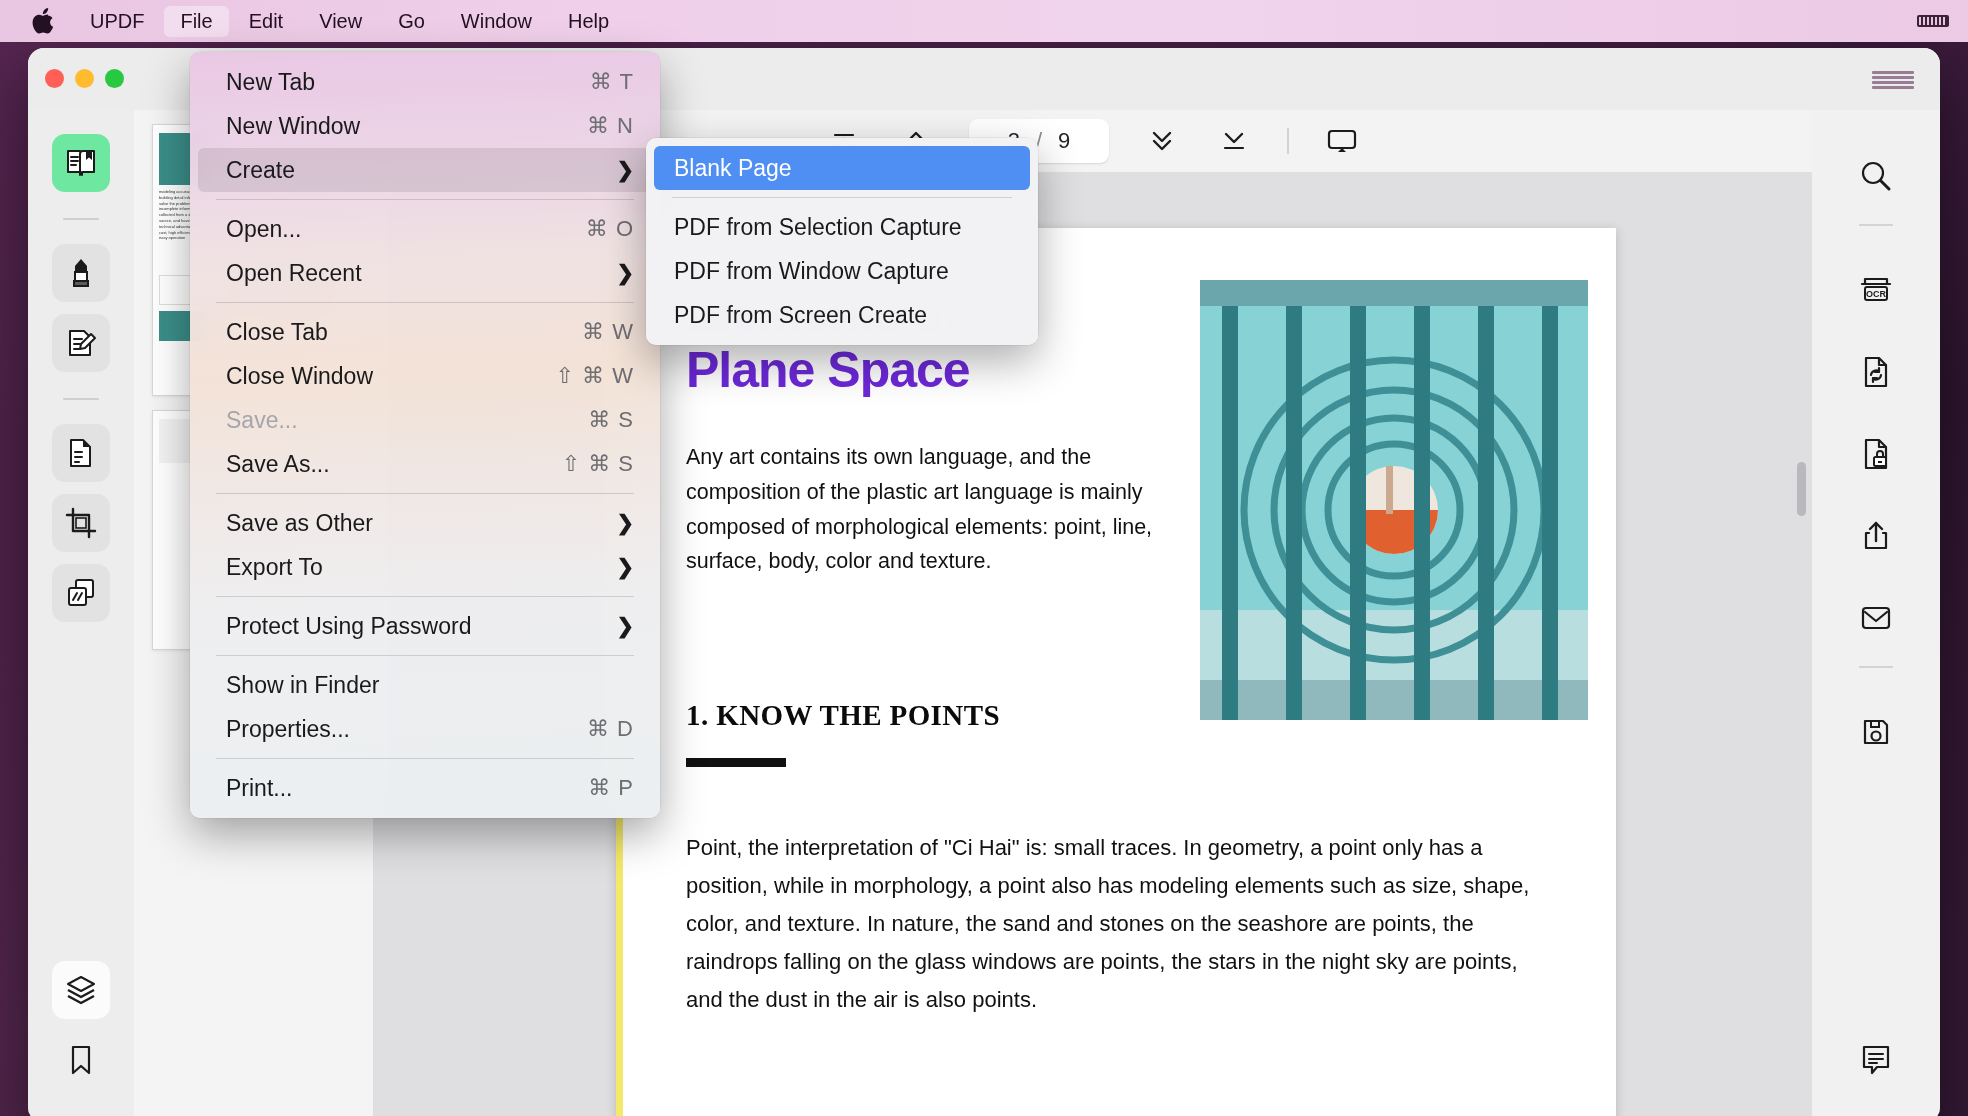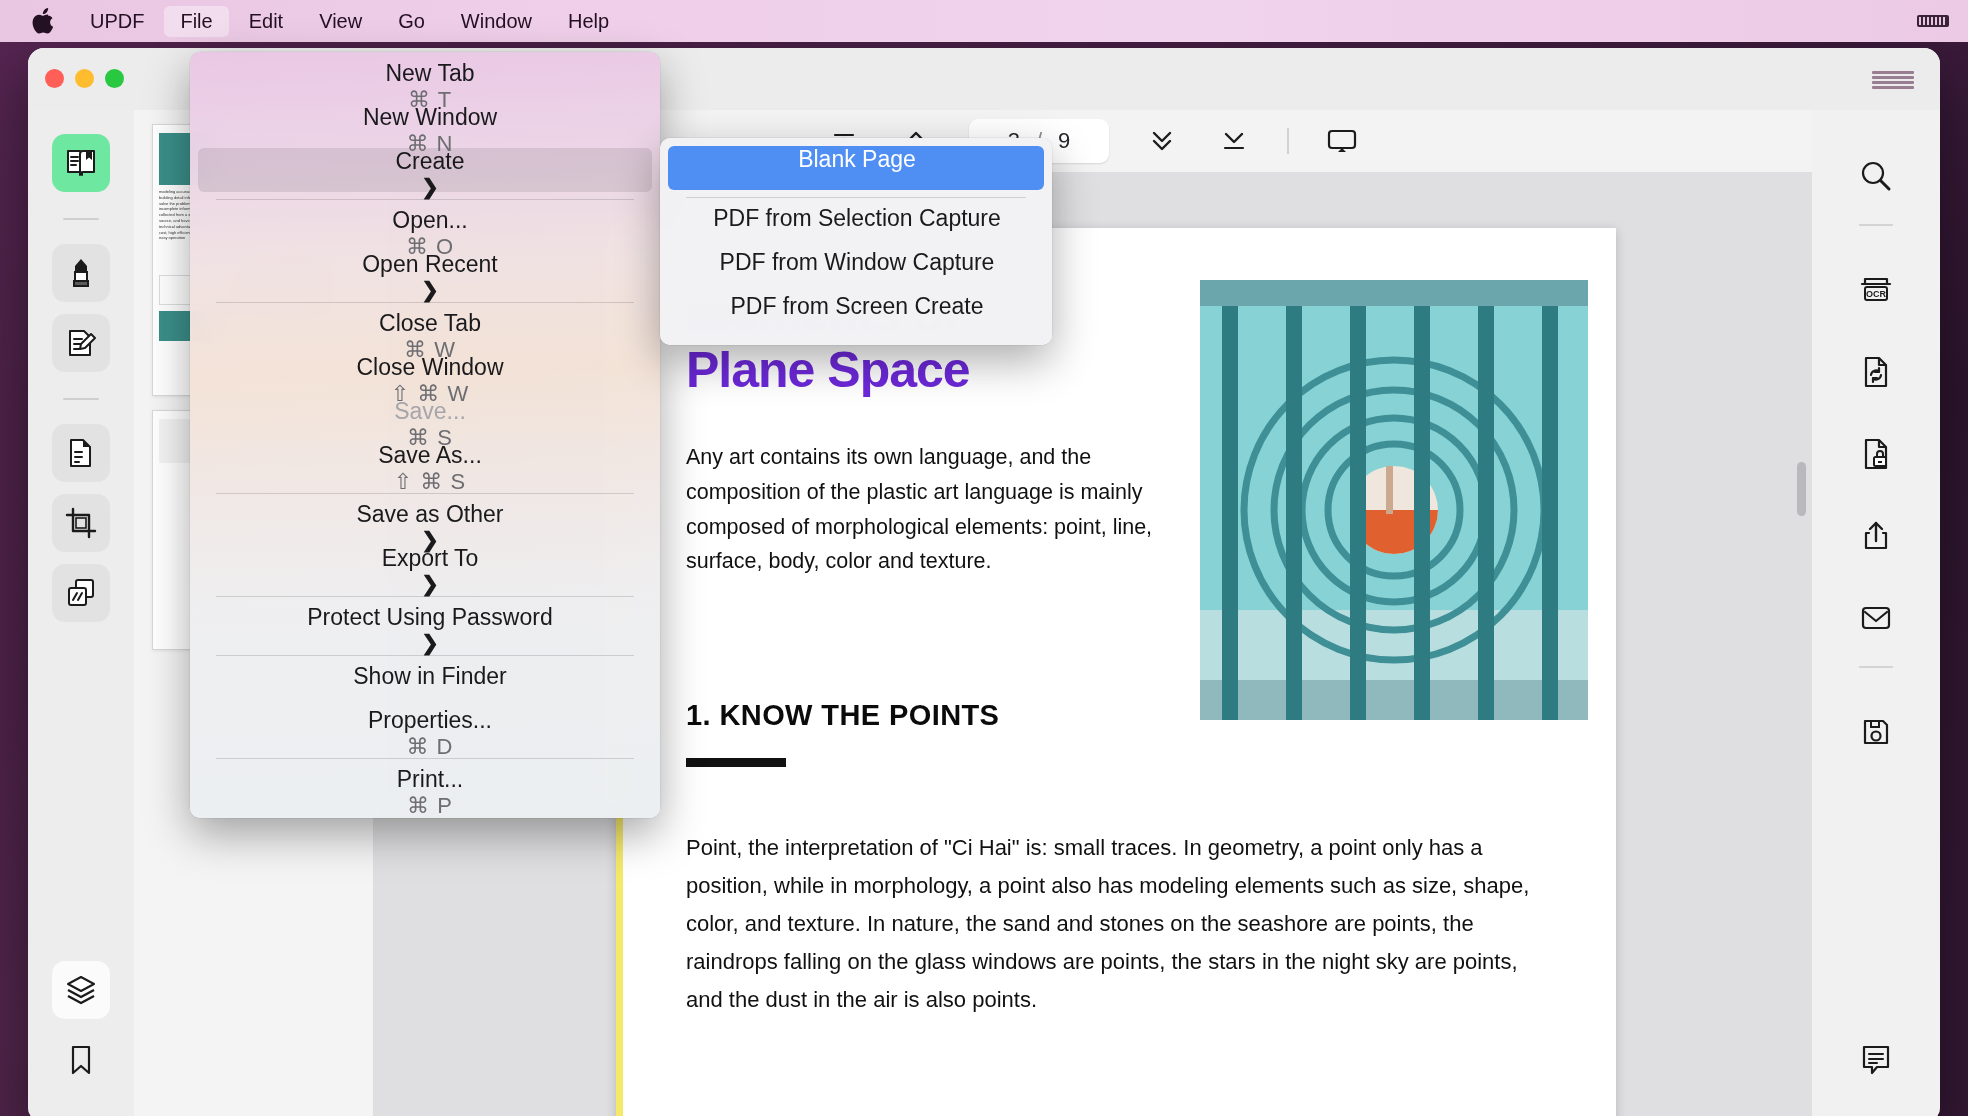--- a/index.html
+++ b/index.html
@@ -115,21 +115,21 @@
     font-size:50px; font-weight:bold; line-height:1.12; color:#6d28d9;
     letter-spacing:-1px; max-width:500px;
   }
   #doc-hero {
     position:absolute; right:28px; top:52px; width:388px; height:440px;
     overflow:hidden; background:#7fd0d2;
   }
   #doc-intro {
     margin-top:42px; max-width:500px; font-size:21.5px; line-height:1.62; color:#111;
   }
-  #doc-h1 { margin-top:120px; font-size:29px; font-weight:600; letter-spacing:.4px; color:#0b0b0b; }
+  #doc-h1 { margin-top:120px; font-size:29px; font-weight:600; letter-spacing:.4px; color:#0b0b0b;font-family:Liberation Serif, serif; }
   #doc-rule { margin-top:26px; width:100px; height:9px; background:#111; }
   #doc-body { margin-top:62px; font-size:22px; line-height:1.72; color:#111; }
 
   
   #right-rail {
     position:absolute; right:0; top:62px; bottom:0; width:128px;
     background:#f1f1f2; display:flex; flex-direction:column; align-items:center;
     padding-top:28px; gap:0;
   }
   .rr-btn { width:56px; height:56px; display:flex; align-items:flex-end; justify-content:center; margin-bottom:26px; }
@@ -152,32 +152,31 @@
         rgba(238,238,240,.97) 72%,
         rgba(235,239,241,.97) 100%);
     box-shadow:0 16px 44px rgba(0,0,0,.34), 0 0 0 .5px rgba(0,0,0,.10);
     padding:8px 0; backdrop-filter:blur(18px);
     font-size:23px; color:#1a1a1c;
   }
   .mi {
     display:flex; align-items:center; height:44px;
     padding:0 18px 0 28px; margin:0 8px; border-radius:6px;
     white-space:nowrap;
-    flex-direction:column;
   }
   .mi .lbl { flex:1; }
   .mi .key { color:#6d6d72; font-size:22px; letter-spacing:1px; }
   .mi .chev { color:#1a1a1c; font-size:21px; font-weight:bold; }
   .mi.disabled .lbl { color:#a5a5aa; }
   .mi.hl { background:rgba(130,120,130,.22); }
   .mi-sep { height:1px; background:rgba(0,0,0,.14); margin:7px 26px; }
 
   
   #create-submenu {
-    position:absolute; left:660px; top:138px; width:392px;
+    position:absolute; left:646px; top:138px; width:392px;
     border-radius:10px; z-index:70;
     background:rgba(242,242,244,.98);
     box-shadow:0 16px 44px rgba(0,0,0,.32), 0 0 0 .5px rgba(0,0,0,.10);
     padding:8px 0; backdrop-filter:blur(18px);
     font-size:23px; color:#1a1a1c;
   }
   #create-submenu .mi { padding-left:20px; }
   #create-submenu .mi.sel { background:#4f8ef3; color:#fff; }
 
   svg { display:block; }

